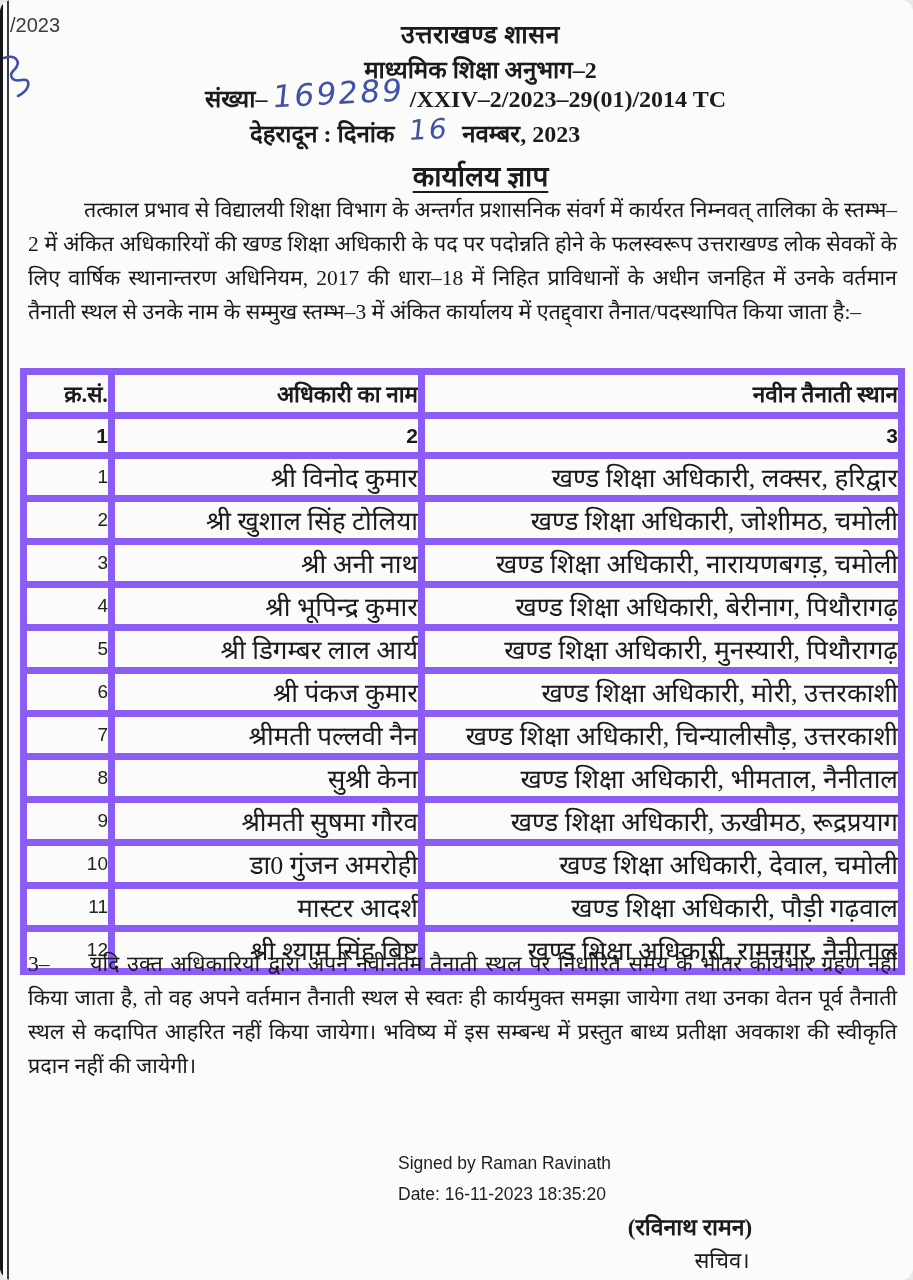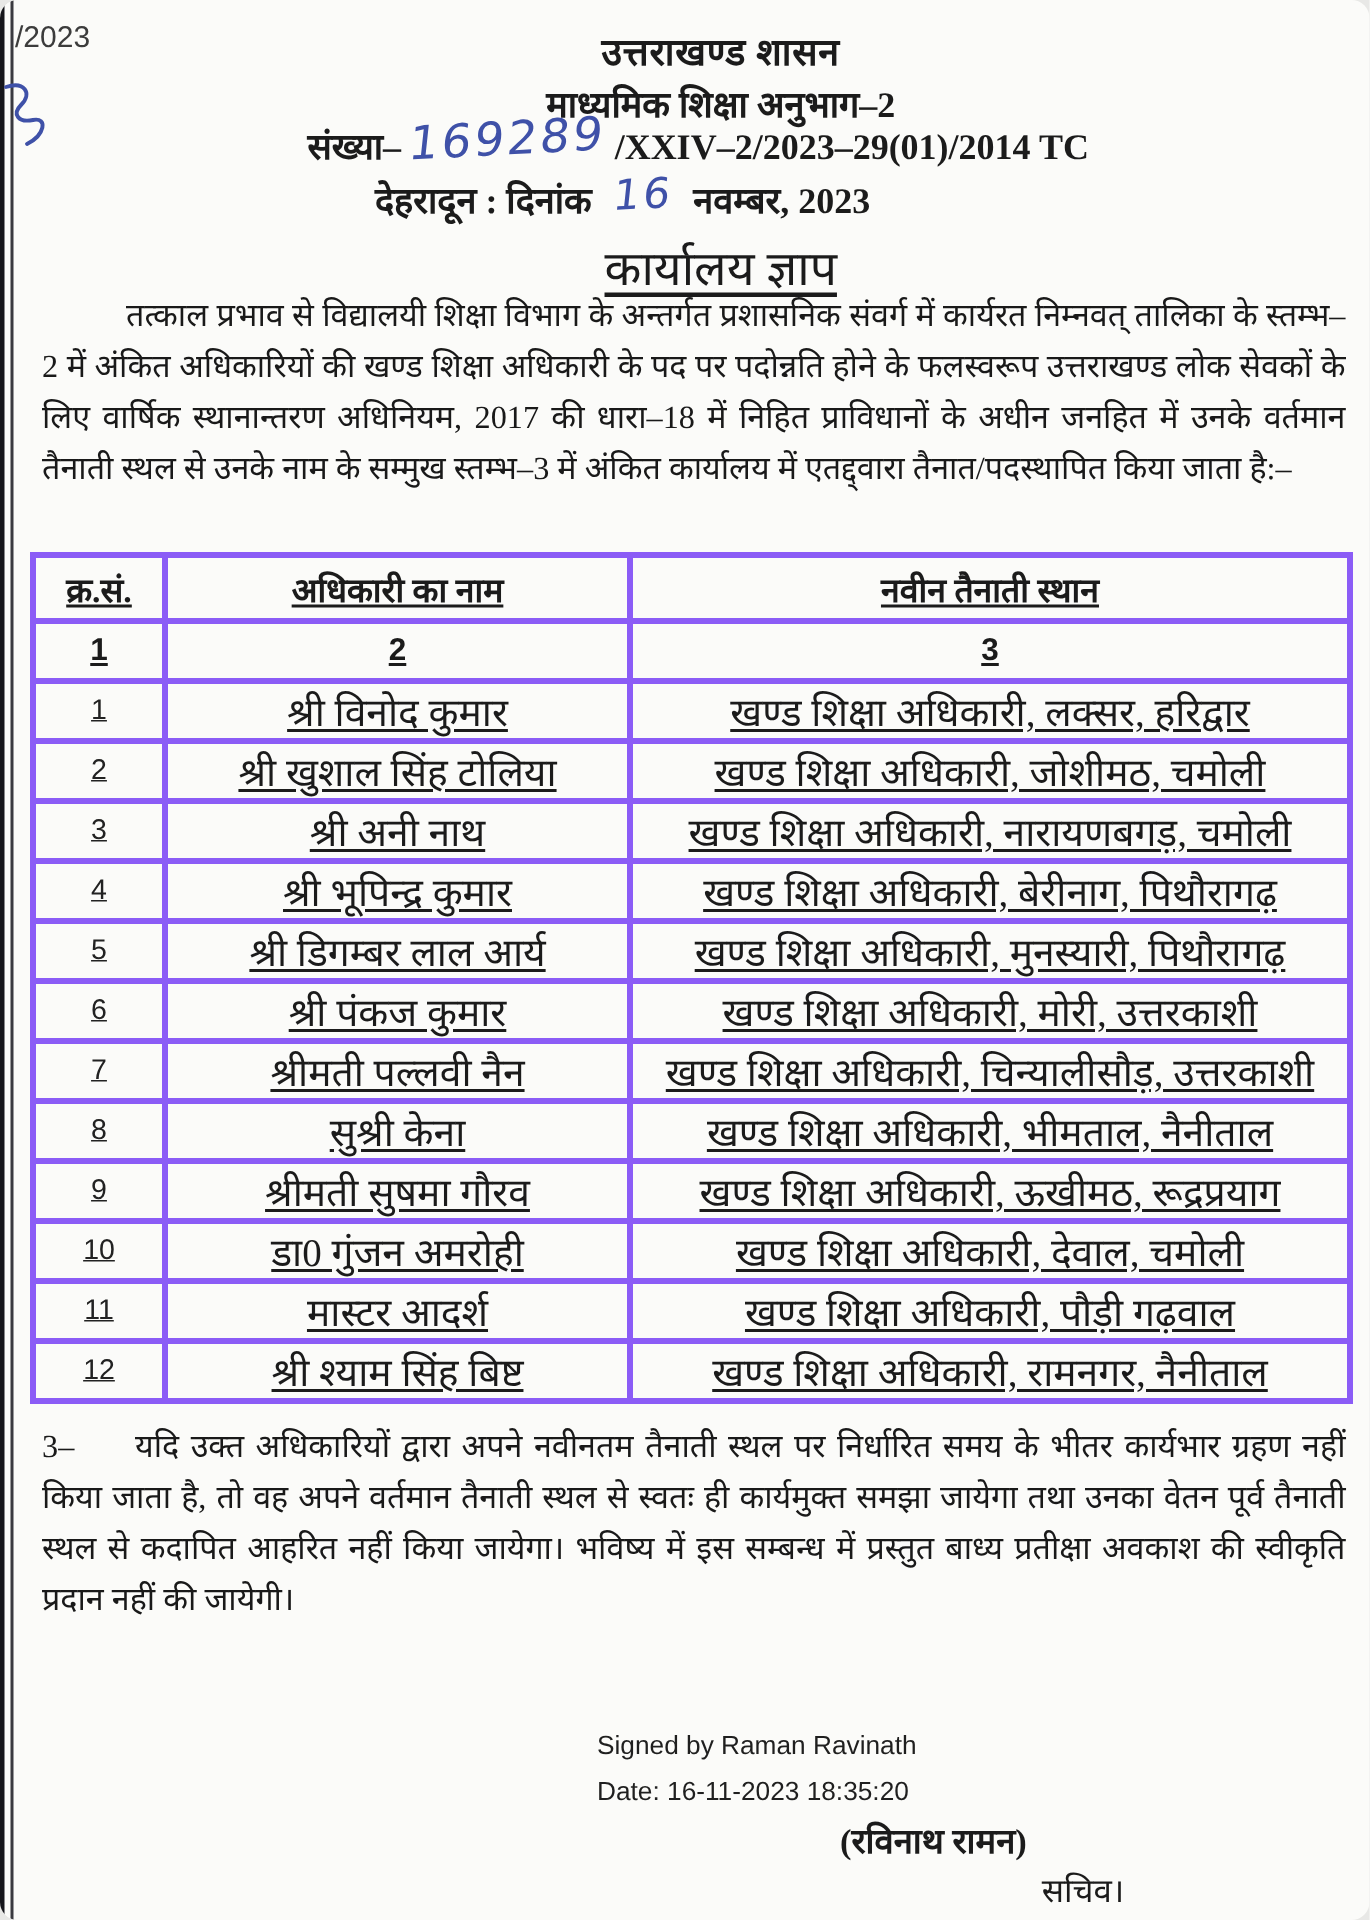--- a/index.html
+++ b/index.html
@@ -16,21 +16,21 @@
   }
   .corner-note{
     position:absolute; left:10px; top:14px;
     font-family:"Liberation Sans", sans-serif; font-size:20px; color:#3c3c3c;
   }
   .corner-mark{ position:absolute; left:2px; top:52px; }
 
   .center-line{ position:absolute; left:0; width:913px; text-align:center;padding-left:48px; }
   .hdr1{ top:16px; font-size:25px; font-weight:bold; letter-spacing:0.5px; }
   .hdr2{ top:52px; font-size:24px; font-weight:bold; }
-  .subject{ top:156px; font-size:32px; font-weight:normal; }
+  .subject{ top:156px; font-size:28px; font-weight:bold; }
   .subject span{ text-decoration:underline; text-underline-offset:5px; }
 
   .number-line{
     position:absolute; left:205px; top:78px; font-size:24px; font-weight:bold;
     white-space:nowrap;
   }
   .date-line{
     position:absolute; left:250px; top:116px; font-size:24px; font-weight:bold;
     white-space:nowrap;
   }
@@ -53,36 +53,36 @@
   .pnum{ display:inline-block; min-width:62px; }
 
   table.memo{
     position:absolute; left:20px; top:368px; width:878px;
     border-collapse:collapse; table-layout:fixed;
   }
   table.memo col.c1{ width:88px; }
   table.memo col.c2{ width:310px; }
   table.memo col.c3{ width:480px; }
   table.memo th, table.memo td{
-    border:4px solid #8b5cf6; text-align:center; vertical-align:middle;
-    overflow:hidden; white-space:nowrap;text-decoration:underline;
+    border:7px solid #8b5cf6; text-align:right; vertical-align:middle;
+    overflow:hidden; white-space:nowrap;
   }
   table.memo th{ height:44px; font-size:22.5px; font-weight:bold; }
   tr.colnums td{ height:40px; font-size:21px; font-weight:bold;
     font-family:"Liberation Sans", sans-serif; }
   tr.datarow td{ height:31.5px; font-size:26px; }
   tr.datarow td.sn{ font-family:"Liberation Sans", sans-serif; font-size:19px; color:#222; }
 
   .sig-block{
     position:absolute; left:398px; top:1148px;
     font-family:"Liberation Sans", sans-serif; font-size:17.5px; color:#1f1f1f;
     line-height:1.75;
   }
   .signer-name{
-    position:absolute; left:560px; top:1210px; width:260px; 
+    position:absolute; left:560px; top:1210px; width:260px; text-align:center;
     font-size:23px; font-weight:bold;
   }
   .signer-title{
     position:absolute; left:592px; top:1244px; width:260px; text-align:center;
     font-size:22px;
   }
 </style>
 </head>
 <body>
 

